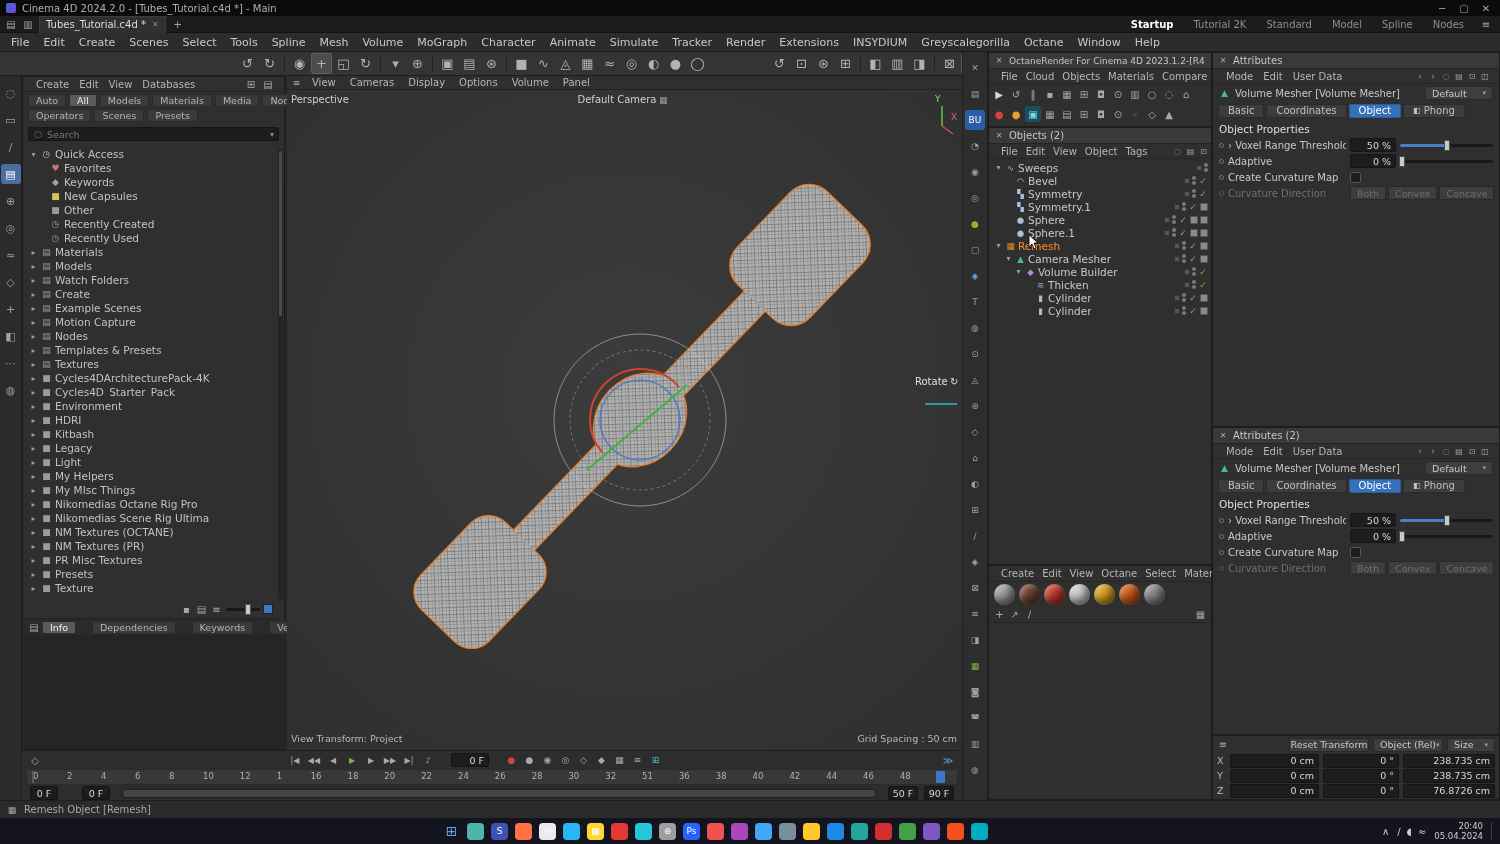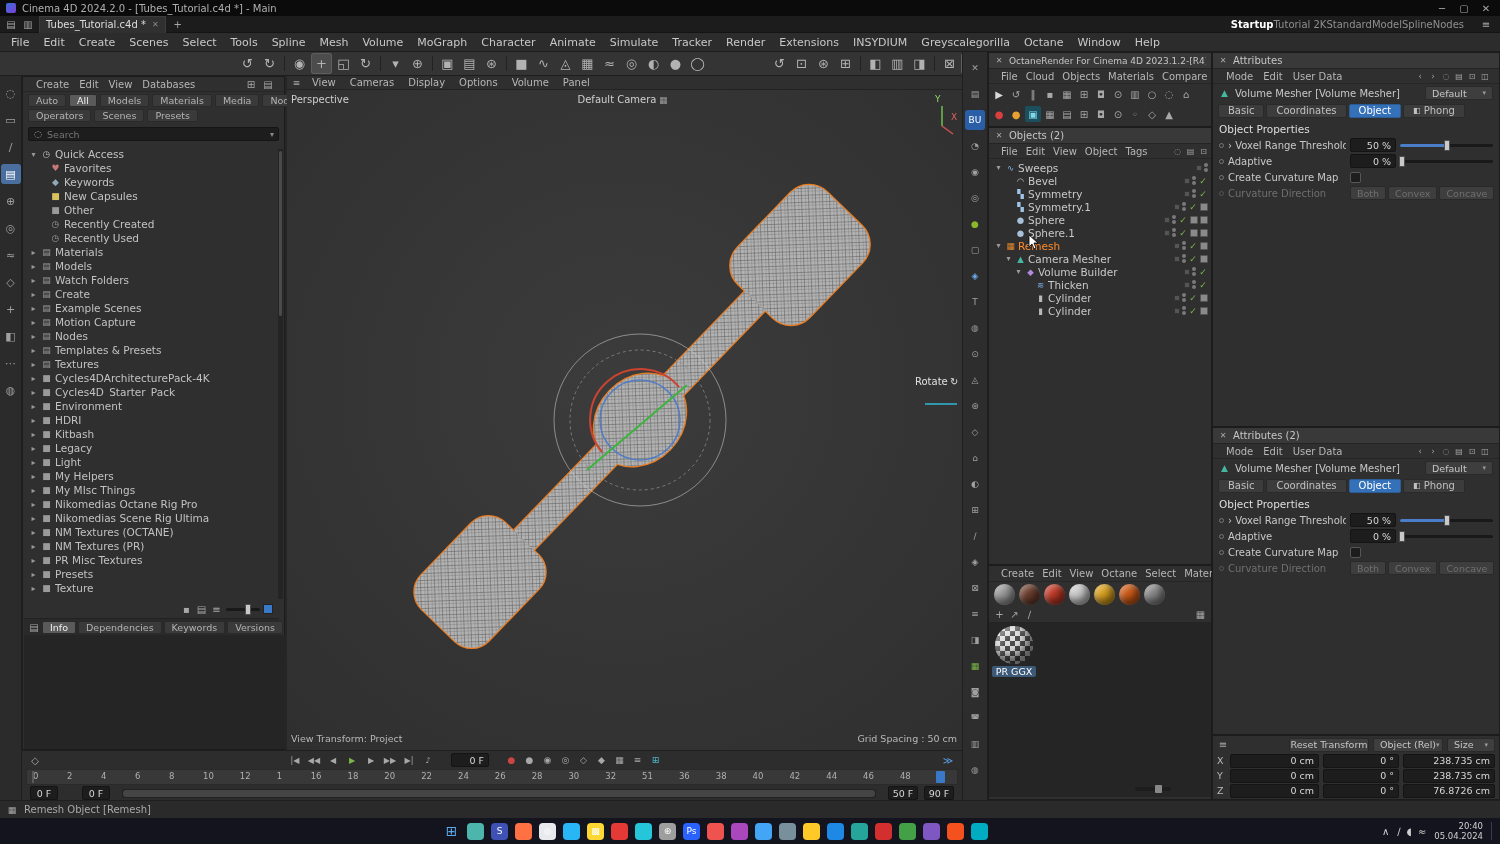--- a/index.html
+++ b/index.html
@@ -66,21 +66,21 @@
 
   <span class="ic">▤</span>
       <span class="ic">▥</span>
     </span>
   <span class="flex" style="height:17px;background:#303030;border:1px solid #3c3c3c;border-bottom:none;padding:0 6px;gap:6px;color:#ddd">
     <span>Tubes_Tutorial.c4d *</span>
     <span style="color:#888;font-size:8px">✕</span>
   </span>
   <span class="ic" style="margin-left:4px">+</span>
   <span style="flex:1"></span>
-  <span class="flex" style="padding-right:14px;color:#8f8f8f">
+  <span class="flex" style="gap:20px;padding-right:14px;color:#8f8f8f">
 
   <span class="layout on">Startup</span>
       <span class="layout">Tutorial 2K</span>
       <span class="layout">Standard</span>
       <span class="layout">Model</span>
       <span class="layout">Spline</span>
       <span class="layout">Nodes</span>
     </span>
   <span class="ic" style="margin-right:6px">≡</span>
 </div>
@@ -395,21 +395,21 @@
         <span class="ic" style="width:13px;height:13px">▤</span>
         <span class="ic" style="width:13px;height:13px">≡</span>
       </span>
     <span class="slider" style="flex:0 0 34px">
         <span class="handle" style="left:65%"></span>
       </span>
     <span style="width:10px;height:10px;background:#3a78c8;border:1px solid #222"></span>
   </div>
   <div class="abs flex" style="left:1px;top:541px;width:255px;height:17px;gap:2px;padding:0 4px;background:#2a2a2a;border-top:1px solid #222">
     <span class="ic" style="width:12px">▤</span>
-    <span class="flex" style="gap:2px">
+    <span class="flex" style="gap:16px">
 
     <span class="chip on">Info</span>
         <span class="chip">Dependencies</span>
         <span class="chip">Keywords</span>
         <span class="chip">Versions</span>
       </span>
     <span style="flex:1"></span>
     <span class="flex" style="gap:2px">
 
     <span class="ic" style="width:12px;height:12px;font-size:9px;color:#777">▢</span>
@@ -791,29 +791,20 @@
   <div class="flex" style="height:16px;gap:2px;padding:0 4px;border-bottom:1px solid #242424">
     <span class="flex" style="gap:2px">
 
     <span class="ic" style="width:13px;height:13px">+</span>
         <span class="ic" style="width:13px;height:13px">↗</span>
         <span class="ic" style="width:13px;height:13px">∕</span>
       </span>
     <span style="flex:1"></span>
     <span class="ic" style="width:13px;height:13px">▦</span>
   </div>
-  <div style="position:relative;height:174px;background:#252525">
-    <div style="position:absolute;left:3px;top:3px;width:44px;text-align:center">
-      <span class="mthumb on" style="display:block;width:38px;height:38px;margin:0 auto;box-shadow:inset -6px -8px 10px rgba(0,0,0,.6),inset 4px 4px 7px rgba(255,255,255,.4)"></span>
-      <div style="margin-top:2px;font-size:9.5px;color:#fff;background:#3c5a78;border-radius:2px;padding:0 2px">PR GGX</div>
-    </div>
-    <span style="position:absolute;right:40px;bottom:6px;width:36px;height:4px;background:#1d1d1d;border-radius:2px">
-      <span style="position:absolute;left:55%;top:-2px;width:7px;height:8px;background:#888;border-radius:1px"></span>
-    </span>
-  </div>
 </div>
 
 <div class="panel" style="left:1212px;top:52px;width:288px;height:375px">
   <div class="phead">
     <span class="ic" style="width:10px;height:10px;font-size:8px">✕</span>
     <span>Attributes</span>
     <span class="sp"></span>
   </div>
   <div class="pmenu">
     <span class="flex">

